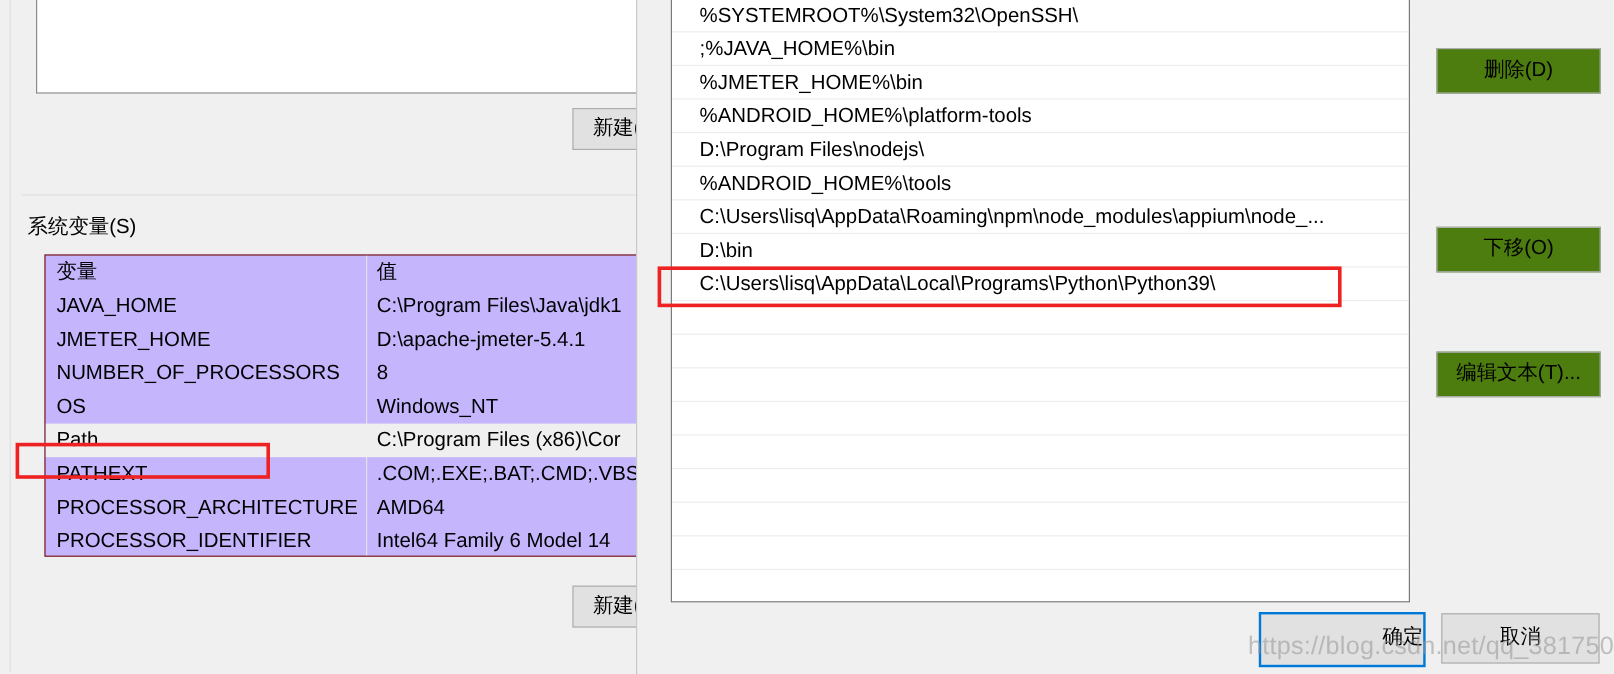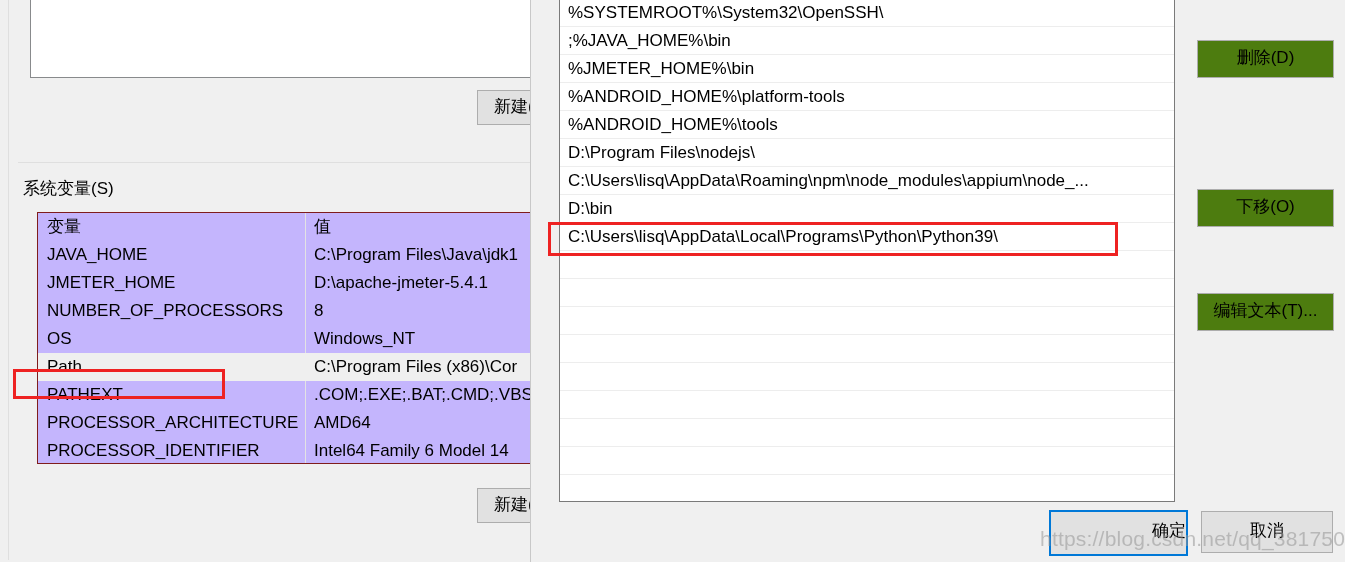--- a/index.html
+++ b/index.html
@@ -76,21 +76,21 @@
   #edit-dialog{
     position:absolute;left:530px;top:-30px;width:815px;height:592px;
     background:#f0f0f0;border-left:1px solid #c8c8c8;
   }
   #edit-list{
     position:absolute;left:28px;top:28px;width:614px;height:502px;
     background:#ffffff;border:1px solid #7a7a7a;overflow:hidden;
   }
   .path-row{
     height:28px;line-height:28px;font-size:17px;color:#000;
-    padding-left:8px;border-bottom:1px solid #ededed;
+    padding-left:23px;border-bottom:1px solid #ededed;
     white-space:nowrap;overflow:hidden;box-sizing:border-box;
   }
   .path-row.empty{height:28px;}
 
   
   .sidebtn{
     position:absolute;left:666px;width:135px;height:36px;
     background:#4d7c0f;border:1px solid #adadad;
     font-size:17px;line-height:34px;text-align:center;color:#000;
     white-space:nowrap;overflow:hidden;
@@ -192,22 +192,22 @@
 <div id="path-annot"></div>
 
 <div id="edit-dialog">
 
   <div id="edit-list">
     <div id="path-rows">
         <div class="path-row">%SYSTEMROOT%\System32\OpenSSH\</div>
         <div class="path-row">;%JAVA_HOME%\bin</div>
         <div class="path-row">%JMETER_HOME%\bin</div>
         <div class="path-row">%ANDROID_HOME%\platform-tools</div>
+        <div class="path-row">D:\Program Files\nodejs\</div>
         <div class="path-row">%ANDROID_HOME%\tools</div>
-        <div class="path-row">D:\Program Files\nodejs\</div>
         <div class="path-row">C:\Users\lisq\AppData\Roaming\npm\node_modules\appium\node_...</div>
         <div class="path-row">D:\bin</div>
         <div class="path-row">C:\Users\lisq\AppData\Local\Programs\Python\Python39\</div>
         <div class="path-row empty"></div>
         <div class="path-row empty"></div>
         <div class="path-row empty"></div>
         <div class="path-row empty"></div>
         <div class="path-row empty"></div>
         <div class="path-row empty"></div>
         <div class="path-row empty"></div>

